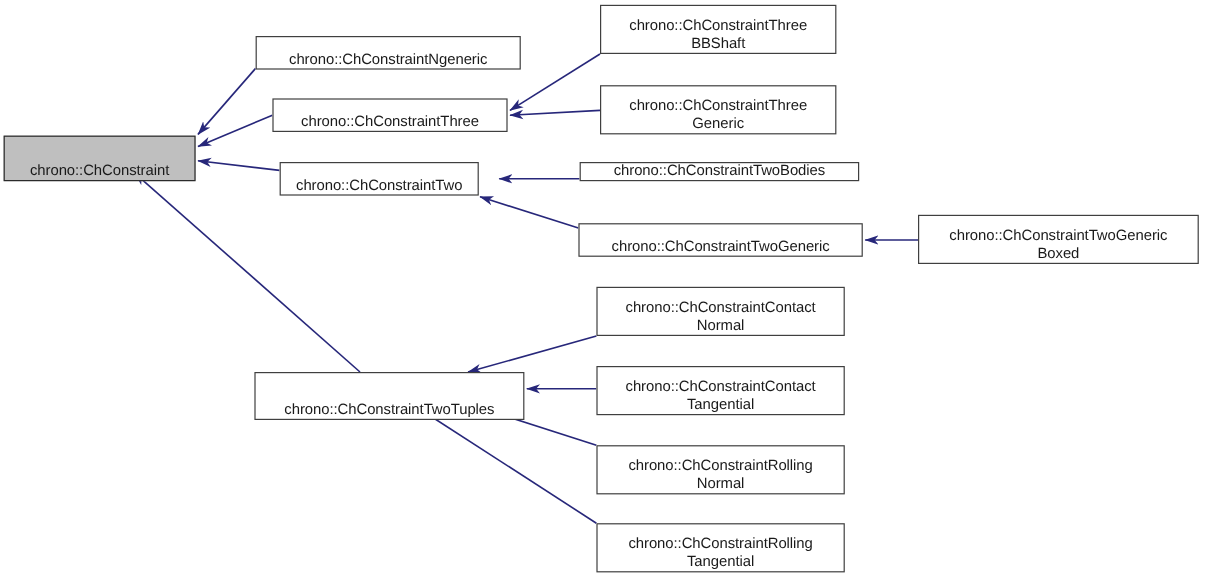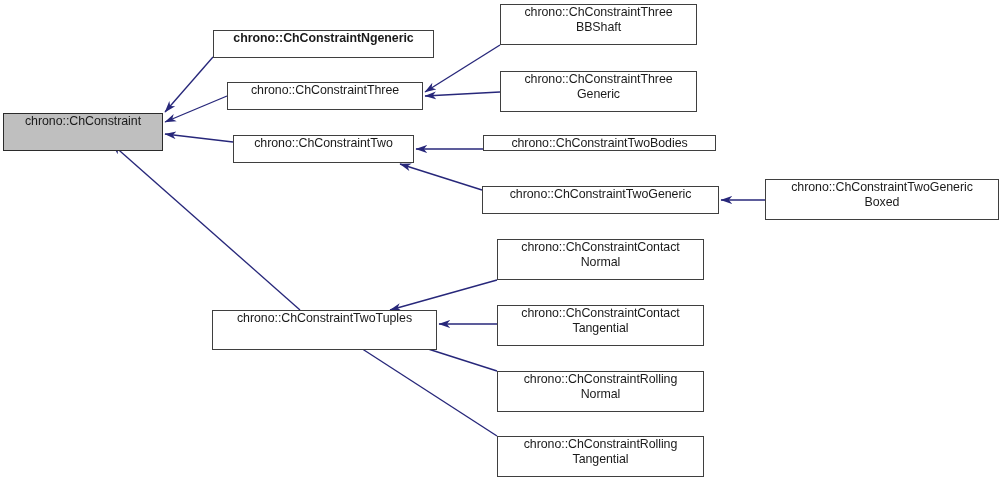--- a/index.html
+++ b/index.html
@@ -24,21 +24,21 @@
   }
   .node {
     position: absolute;
     box-sizing: border-box;
     border: 1px solid #3f3f3f;
     background: #ffffff;
     color: #1a1a1a;
     font-size: 12.4px;
     line-height: 15px;
     display: flex;
-    align-items: flex-start;
+    align-items: flex-end;
     justify-content: center;
     text-align: center;
     white-space: pre-line;
     letter-spacing: -0.05px;
   }
   .node.root {
     background: #bfbfbf;
     border-color: #2b2b2b;
   }
   .node .label {
@@ -69,23 +69,23 @@
         <polyline points="482,190 400,164"></polyline>
         <polyline points="765,200 721,200"></polyline>
         <polyline points="497,280 390,310"></polyline>
         <polyline points="497,324 439,324"></polyline>
         <polyline points="497,371 400,340"></polyline>
         <polyline points="497,436 350,341"></polyline>
       </g>
   </svg>
   <div id="node-layer">
       <div class="node root" style="left: 3px; top: 113px; width: 160px; height: 38px;"><span class="label">chrono::ChConstraint</span></div>
-      <div class="node" style="left: 213px; top: 30px; width: 221px; height: 28px; font-weight: bold;"><span class="label">chrono::ChConstraintNgeneric</span></div>
+      <div class="node" style="left: 213px; top: 30px; width: 221px; height: 28px;"><span class="label">chrono::ChConstraintNgeneric</span></div>
       <div class="node" style="left: 227px; top: 82px; width: 196px; height: 28px;"><span class="label">chrono::ChConstraintThree</span></div>
-      <div class="node" style="left: 233px; top: 135px; width: 181px; height: 28px;"><span class="label">chrono::ChConstraintTwo</span></div>
+      <div class="node" style="left: 233px; top: 135px; width: 166px; height: 28px;"><span class="label">chrono::ChConstraintTwo</span></div>
       <div class="node" style="left: 212px; top: 310px; width: 225px; height: 40px;"><span class="label">chrono::ChConstraintTwoTuples</span></div>
       <div class="node" style="left: 500px; top: 4px; width: 197px; height: 41px;"><span class="label">chrono::ChConstraintThree
 BBShaft</span></div>
       <div class="node" style="left: 500px; top: 71px; width: 197px; height: 41px;"><span class="label">chrono::ChConstraintThree
 Generic</span></div>
       <div class="node" style="left: 483px; top: 135px; width: 233px; height: 16px;"><span class="label">chrono::ChConstraintTwoBodies</span></div>
       <div class="node" style="left: 482px; top: 186px; width: 237px; height: 28px;"><span class="label">chrono::ChConstraintTwoGeneric</span></div>
       <div class="node" style="left: 765px; top: 179px; width: 234px; height: 41px;"><span class="label">chrono::ChConstraintTwoGeneric
 Boxed</span></div>
       <div class="node" style="left: 497px; top: 239px; width: 207px; height: 41px;"><span class="label">chrono::ChConstraintContact

